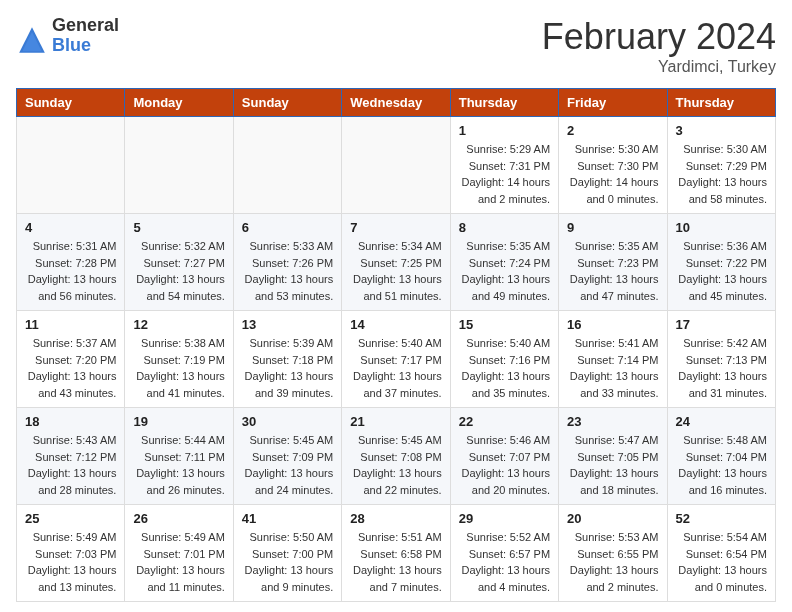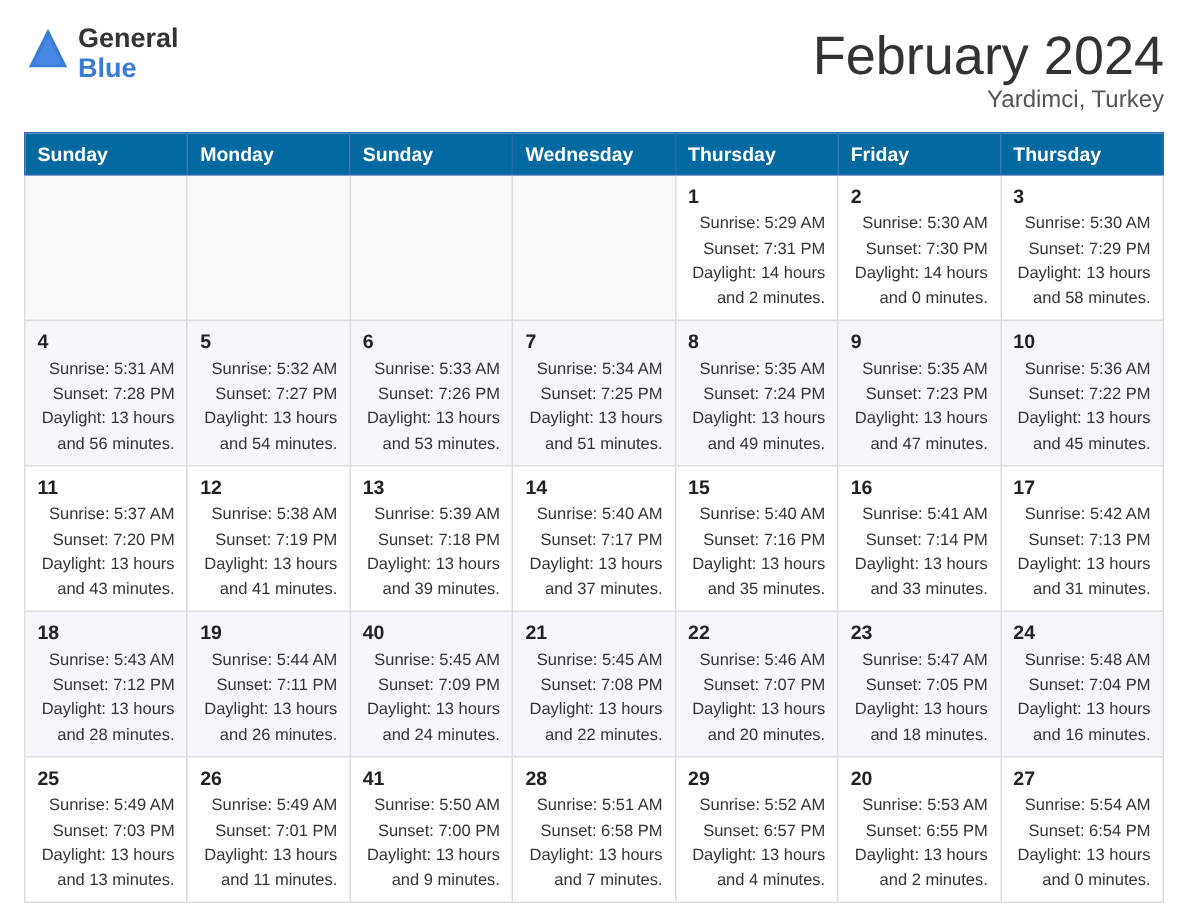--- a/index.html
+++ b/index.html
@@ -11,21 +11,21 @@
       padding: 16px;
     }
     .header {
       display: flex;
       justify-content: space-between;
       align-items: flex-start;
       margin-bottom: 12px;
     }
     .logo {
       display: flex;
-      align-items: flex-start;
+      align-items: flex-end;
       gap: 4px;
     }
     .logo-text {
       display: flex;
       flex-direction: column;
       line-height: 1.1;
     }
     .logo-general {
       font-size: 18px;
       font-weight: bold;
@@ -51,21 +51,21 @@
     .subtitle {
       font-size: 16px;
       color: #555;
     }
     .calendar {
       width: 100%;
       border-collapse: collapse;
       border: 1px solid #ccc;
     }
     .calendar th {
-      background-color: #0369a1;
+      background-color: #c2410c;
       color: #fff;
       text-align: left;
       padding: 6px 8px;
       font-size: 13px;
       font-weight: bold;
       border: 1px solid #2e65b5;
     }
     .calendar td {
       vertical-align: top;
       padding: 6px 8px;
@@ -212,21 +212,21 @@
       <tr class="week-row">
         <td>
           <div class="day-number">18</div>
           <div class="day-info">Sunrise: 5:43 AM<br>Sunset: 7:12 PM<br>Daylight: 13 hours<br>and 28 minutes.</div>
         </td>
         <td>
           <div class="day-number">19</div>
           <div class="day-info">Sunrise: 5:44 AM<br>Sunset: 7:11 PM<br>Daylight: 13 hours<br>and 26 minutes.</div>
         </td>
         <td>
-          <div class="day-number">40</div>
+          <div class="day-number">30</div>
           <div class="day-info">Sunrise: 5:45 AM<br>Sunset: 7:09 PM<br>Daylight: 13 hours<br>and 24 minutes.</div>
         </td>
         <td>
           <div class="day-number">21</div>
           <div class="day-info">Sunrise: 5:45 AM<br>Sunset: 7:08 PM<br>Daylight: 13 hours<br>and 22 minutes.</div>
         </td>
         <td>
           <div class="day-number">22</div>
           <div class="day-info">Sunrise: 5:46 AM<br>Sunset: 7:07 PM<br>Daylight: 13 hours<br>and 20 minutes.</div>
         </td>
@@ -258,18 +258,18 @@
         </td>
         <td>
           <div class="day-number">29</div>
           <div class="day-info">Sunrise: 5:52 AM<br>Sunset: 6:57 PM<br>Daylight: 13 hours<br>and 4 minutes.</div>
         </td>
         <td>
           <div class="day-number">20</div>
           <div class="day-info">Sunrise: 5:53 AM<br>Sunset: 6:55 PM<br>Daylight: 13 hours<br>and 2 minutes.</div>
         </td>
         <td>
-          <div class="day-number">27</div>
+          <div class="day-number">52</div>
           <div class="day-info">Sunrise: 5:54 AM<br>Sunset: 6:54 PM<br>Daylight: 13 hours<br>and 0 minutes.</div>
         </td>
       </tr>
     </tbody>
 </table>
 
 </body></html>

